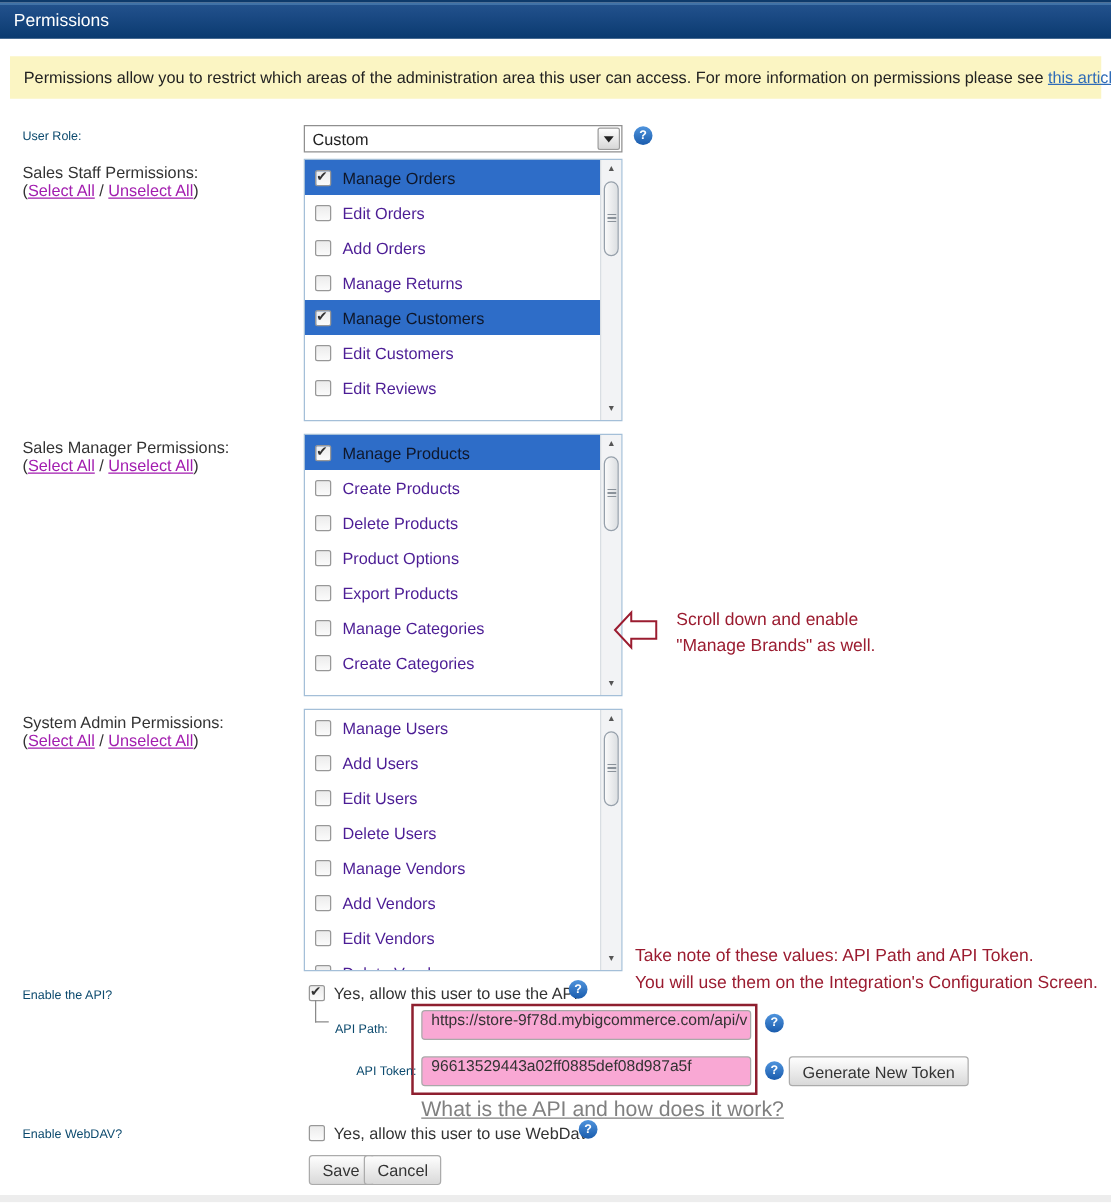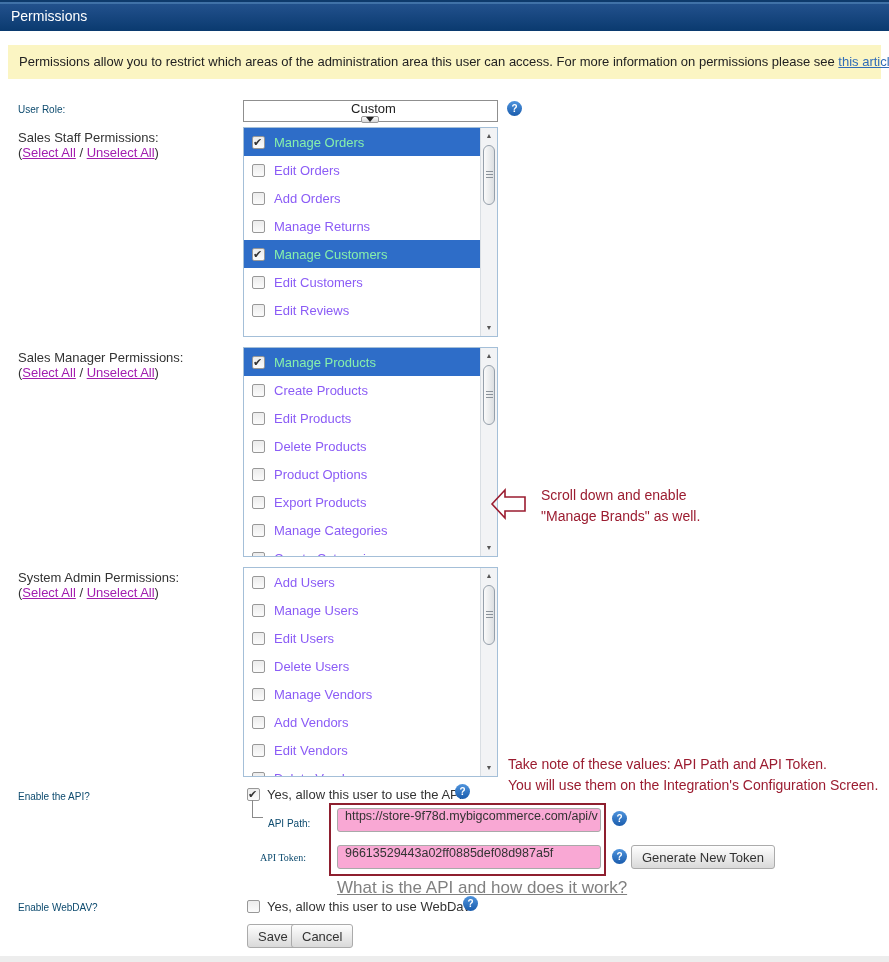--- a/index.html
+++ b/index.html
@@ -24,21 +24,21 @@
   }
   .blue-link { color:#2f6cb8; text-decoration:underline; cursor:pointer; }
 
   .lbl { position:absolute; color:#0c4a6e; font-size:10px; }
   .sec-label { position:absolute; left:18px; color:#333; font-size:13px; line-height:15px; }
   .sec-label a { color:#a21caf; text-decoration:underline; cursor:pointer; }
 
   
   .combo {
     position:absolute; left:243px; top:100px; width:255px; height:22px;
-    border:1px solid #8f8f8f; background:#fff; display:flex; align-items:center; cursor:default;flex-direction:column;
+    border:1px solid #8f8f8f; background:#fff; display:flex; align-items:center; cursor:default;
   }
   .combo-val { flex:1; font-size:13px; color:#222; padding-left:6px; }
   .combo-btn {
     width:18px; height:18px; margin-right:1px; border:1px solid #9a9a9a; border-radius:2px;
     background:linear-gradient(to bottom,#fdfdfd,#d7d7d7);
     display:flex; align-items:center; justify-content:center; cursor:pointer;
   }
   .arrow-down { width:0; height:0; border-left:4px solid transparent; border-right:4px solid transparent; border-top:5px solid #222; }
 
   
@@ -49,22 +49,22 @@
   }
 
   
   .listbox {
     position:absolute; left:243px; width:255px; height:210px;
     border:1px solid #a4bfd8; background:#fff; display:flex; overflow:hidden;
   }
   .items-col { flex:1; overflow:hidden; }
   .lrow { height:28px; display:flex; align-items:center; cursor:default; }
   .lrow.selected { background:#2e6dc8; }
-  .lrow.selected .item-label { color:#86efac; }
-  .item-label { font-size:13px; color:#8b5cf6; margin-left:9px; white-space:nowrap; }
+  .lrow.selected .item-label { color:#0f172a; }
+  .item-label { font-size:13px; color:#4c1d95; margin-left:9px; white-space:nowrap; }
   .cb {
     width:13px; height:13px; margin-left:8px; flex:0 0 13px;
     border:1px solid #989898; border-radius:2px;
     background:linear-gradient(to bottom,#ececec,#fbfbfb);
     position:relative; cursor:pointer;
   }
   .cb.checked::after {
     content:"\2714"; position:absolute; left:0px; top:-1px;
     font-size:11px; color:#333; line-height:13px;
   }
@@ -182,24 +182,20 @@
         <div class="lrow selected">
     <span class="cb checked"></span>
     <span class="item-label">Manage Products</span>
   </div>
         <div class="lrow">
     <span class="cb"></span>
     <span class="item-label">Create Products</span>
   </div>
         <div class="lrow">
     <span class="cb"></span>
-    <span class="item-label">Edit Products</span>
-  </div>
-        <div class="lrow">
-    <span class="cb"></span>
     <span class="item-label">Delete Products</span>
   </div>
         <div class="lrow">
     <span class="cb"></span>
     <span class="item-label">Product Options</span>
   </div>
         <div class="lrow">
     <span class="cb"></span>
     <span class="item-label">Export Products</span>
   </div>
@@ -230,25 +226,25 @@
   </div>
 
   <div class="sec-label" style="top:570px;">
     <div>System Admin Permissions:</div>
     <div><span>(</span><a>Select All</a><span> / </span><a>Unselect All</a><span>)</span></div>
   </div>
   <div class="listbox" style="top:567px;">
       <div class="items-col">
         <div class="lrow">
     <span class="cb"></span>
+    <span class="item-label">Manage Users</span>
+  </div>
+        <div class="lrow">
+    <span class="cb"></span>
     <span class="item-label">Add Users</span>
-  </div>
-        <div class="lrow">
-    <span class="cb"></span>
-    <span class="item-label">Manage Users</span>
   </div>
         <div class="lrow">
     <span class="cb"></span>
     <span class="item-label">Edit Users</span>
   </div>
         <div class="lrow">
     <span class="cb"></span>
     <span class="item-label">Delete Users</span>
   </div>
         <div class="lrow">
@@ -289,21 +285,21 @@
   </div>
   <span class="help" style="left:455px; top:784px;">?</span>
 
   <div class="red-rect"></div>
   <div class="connector"></div>
 
   <div class="lbl" style="left:268px; top:818px;">API Path:</div>
   <div class="text-input" style="top:808px;">https://store-9f78d.mybigcommerce.com/api/v</div>
   <span class="help" style="left:612px; top:811px;">?</span>
 
-  <div class="lbl" style="left:260px; top:852px;font-family:Liberation Serif, serif;">API Token:</div>
+  <div class="lbl" style="left:285px; top:852px;">API Token:</div>
   <div class="text-input" style="top:845px;">96613529443a02ff0885def08d987a5f</div>
   <span class="help" style="left:612px; top:849px;">?</span>
   <button class="btn" style="left:631px; top:845px;">Generate New Token</button>
 
   <a class="gray-link">What is the API and how does it work?</a>
 
   <div class="lbl" style="left:18px; top:902px;">Enable WebDAV?</div>
   <div class="cb-row" style="left:247px; top:899px;">
     <span class="cb" id="webdav-cb"></span>
     <span class="cb-text">Yes, allow this user to use WebDav</span>

